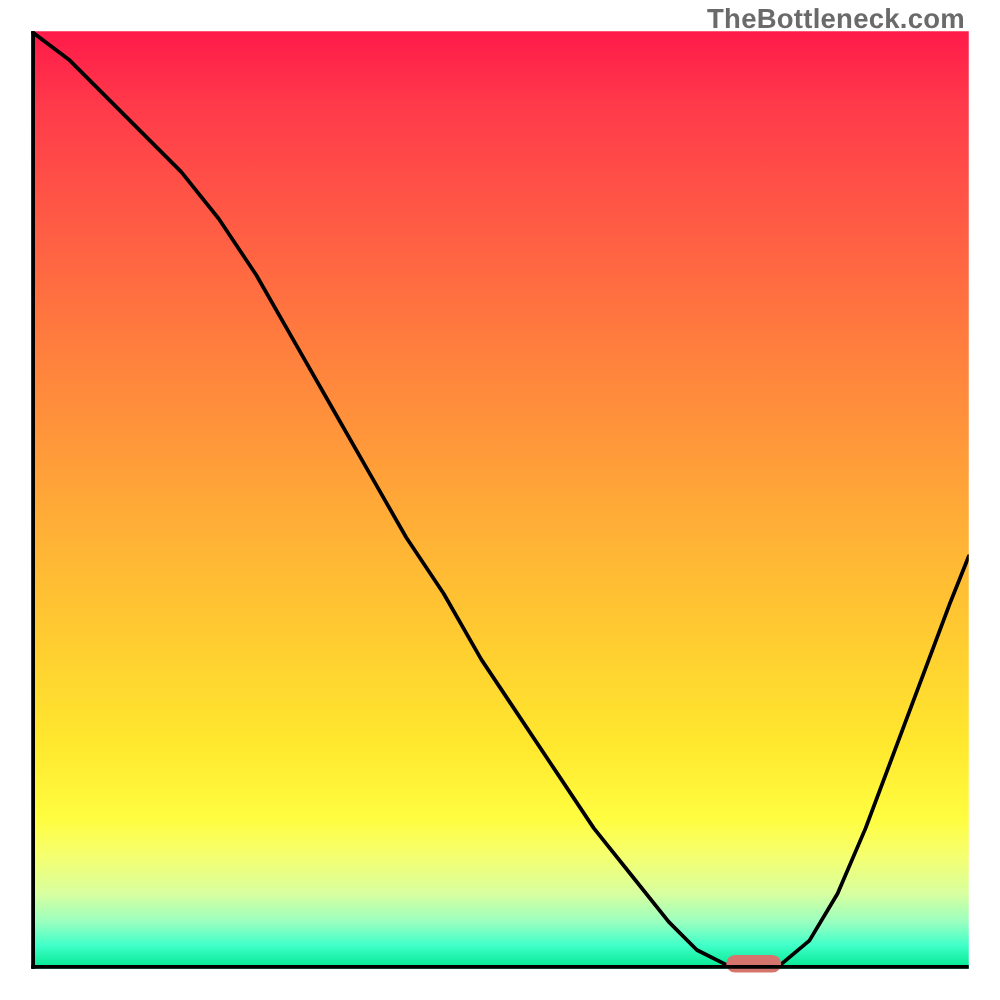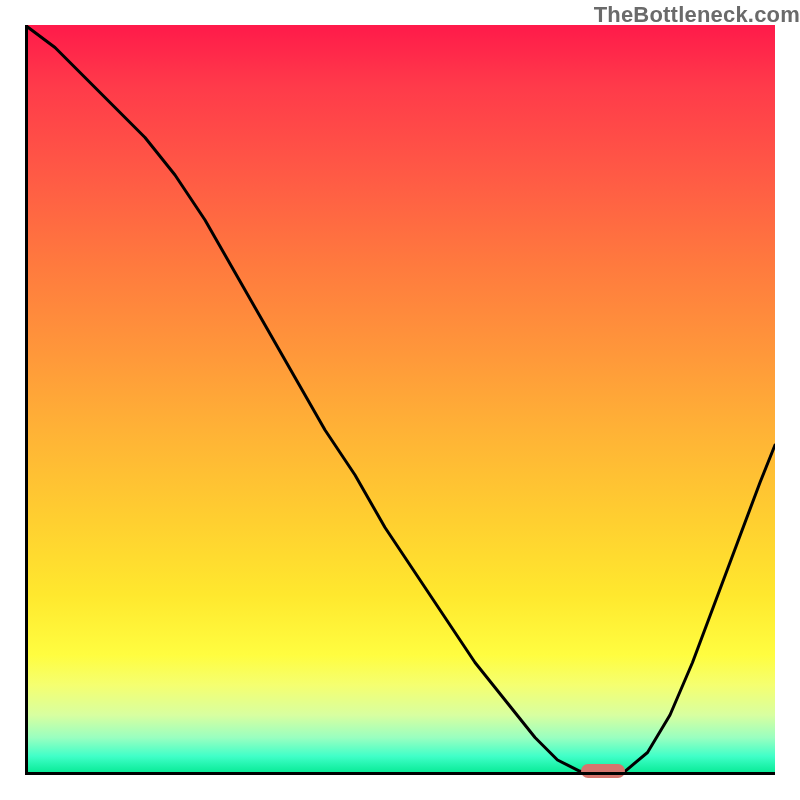--- a/index.html
+++ b/index.html
@@ -44,21 +44,21 @@
     position: absolute;
     left: 25px;
     top: 772px;
     width: 750px;
     height: 3px;
     background: #000;
   }
   .watermark {
     position: absolute;
     top: 2px;
-    right: 0;
+    right: 28px;
     font-family: Arial, Helvetica, sans-serif;
     font-size: 22px;
     font-weight: bold;
     color: #6a6a6a;
     letter-spacing: 0.2px;
   }
   .curve-svg {
     position: absolute;
     left: 25px;
     top: 25px;

